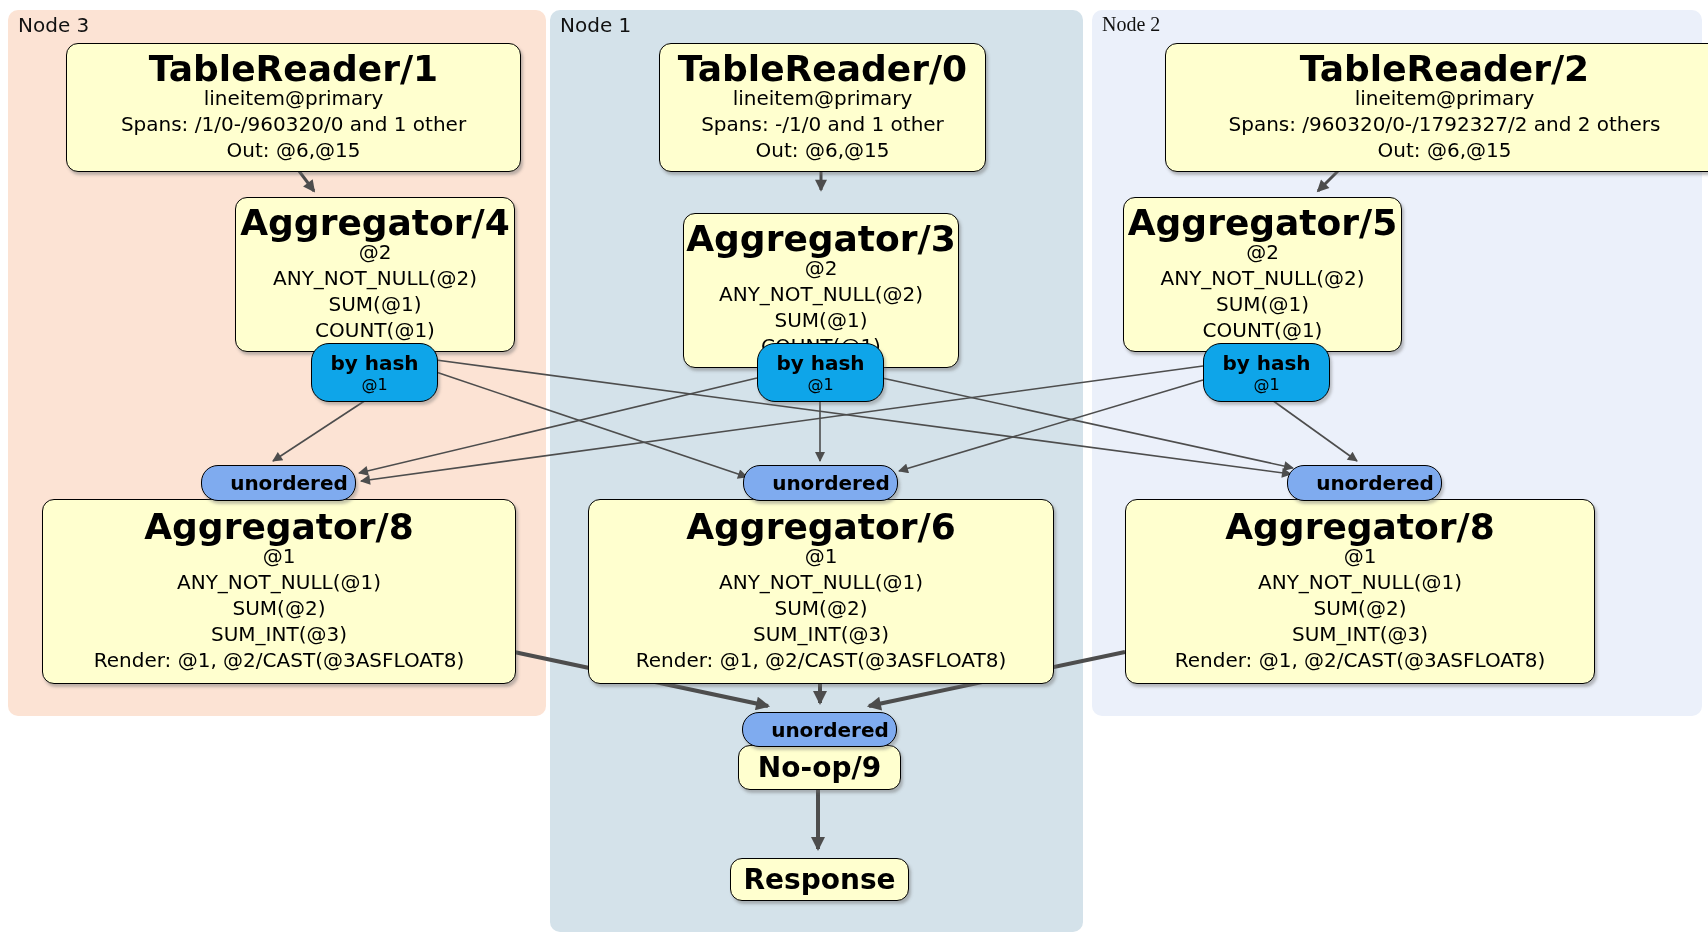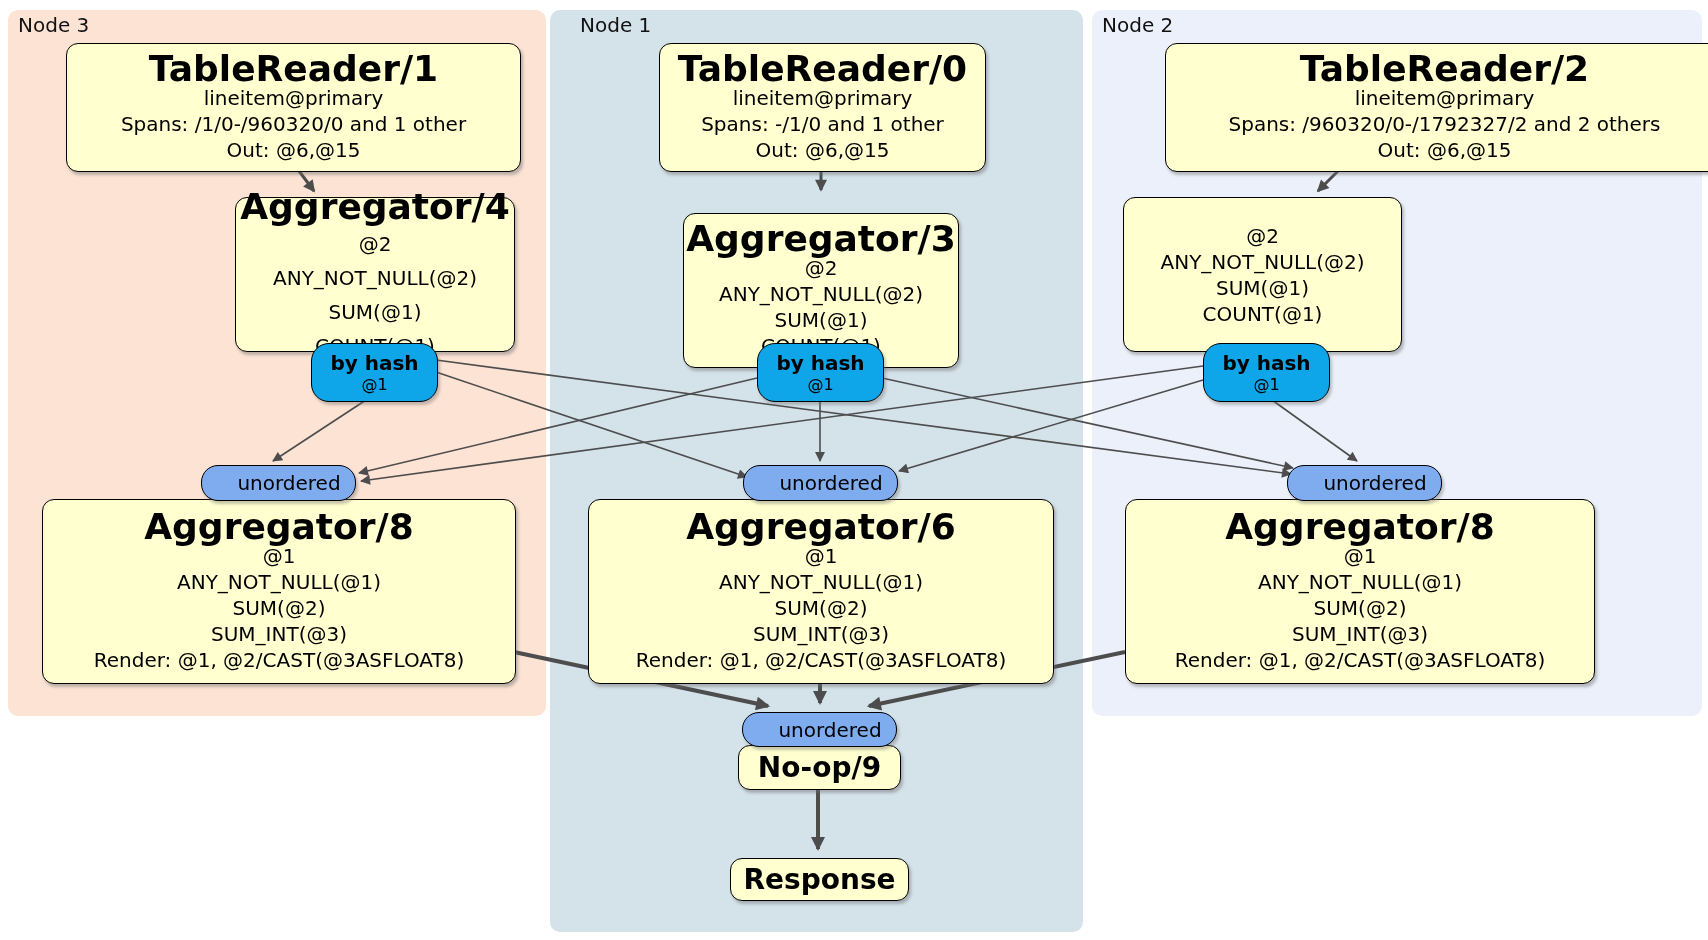--- a/index.html
+++ b/index.html
@@ -14,37 +14,37 @@
   .box .title{font-weight:bold;font-size:36px;line-height:32px;white-space:nowrap;}
   .box .ln{font-size:20px;line-height:26px;white-space:nowrap;}
   .box.small .title{font-size:28px;line-height:34px;}
   .pill{position:absolute;border:1.5px solid #000;display:flex;flex-direction:column;
         justify-content:center;align-items:center;text-align:center;z-index:4;
         box-shadow:2px 3px 3px rgba(110,110,110,0.40);}
   .router{background:#0ea5e9;border-radius:18px;}
   .router .rl{font-weight:bold;font-size:20px;line-height:23px;}
   .router .rd{font-size:16px;line-height:19px;}
   .sync{background:#7fabef;border-radius:17px;}
-  .sync .sl{font-weight:normal;font-size:20px;line-height:22px;margin-left:21px;}
+  .sync .sl{font-weight:bold;font-size:20px;line-height:22px;margin-left:21px;}
   .e{stroke:#4d4d4d;stroke-width:1.6;}
   .m{stroke:#4d4d4d;stroke-width:3;}
   .t{stroke:#4d4d4d;stroke-width:4;}
 </style>
 </head>
 <body>
 
 <div class="stage">
 
   <div class="region" style="left:8px;top:10px;width:538px;height:706px;background:#fce3d4;"></div>
   <div class="region" style="left:550px;top:10px;width:533px;height:922px;background:#d4e2ea;"></div>
   <div class="region" style="left:1092px;top:10px;width:610px;height:706px;background:#ebf0fa;"></div>
 
   <div class="region-label" style="left:18px;top:13px;">Node 3</div>
-  <div class="region-label" style="left:580px;top:13px;">Node 1</div>
-  <div class="region-label" style="left:1102px;top:13px;">Node 2</div>
+  <div class="region-label" style="left:560px;top:13px;">Node 1</div>
+  <div class="region-label" style="left:1102px;top:13px;font-family:Liberation Serif, serif;">Node 2</div>
 
   <svg id="edges" width="1708" height="940" viewBox="0 0 1708 940">
     <defs>
       <marker id="arrS" markerUnits="userSpaceOnUse" markerWidth="12" markerHeight="10" viewBox="0 0 10 10" refX="9" refY="5" orient="auto">
         <path d="M0,0 L10,5 L0,10 z" fill="#4d4d4d"></path>
       </marker>
       <marker id="arrM" markerUnits="userSpaceOnUse" markerWidth="14" markerHeight="12" viewBox="0 0 10 10" refX="8.5" refY="5" orient="auto">
         <path d="M0,0 L10,5 L0,10 z" fill="#4d4d4d"></path>
       </marker>
       <marker id="arrL" markerUnits="userSpaceOnUse" markerWidth="17" markerHeight="14" viewBox="0 0 10 10" refX="8.5" refY="5" orient="auto">
@@ -87,37 +87,38 @@
     <div class="ln">Out: @6,@15</div>
   </div>
 
   <div class="box" style="left:1133px;top:43px;width:557px;height:127px;margin-left:32px;">
     <div class="title">TableReader/2</div>
     <div class="ln">lineitem@primary</div>
     <div class="ln">Spans: /960320/0-/1792327/2 and 2 others</div>
     <div class="ln">Out: @6,@15</div>
   </div>
 
-  <div class="box" style="left:235px;top:197px;width:278px;height:153px;gap:8px;">
+  <div class="box" style="left:235px;top:197px;width:278px;height:153px;">
     <div class="title">Aggregator/4</div>
     <div class="ln">@2</div>
     <div class="ln">ANY_NOT_NULL(@2)</div>
     <div class="ln">SUM(@1)</div>
     <div class="ln">COUNT(@1)</div>
   </div>
 
   <div class="box" style="left:683px;top:197px;width:274px;height:153px;margin-top:16px;">
     <div class="title">Aggregator/3</div>
     <div class="ln">@2</div>
     <div class="ln">ANY_NOT_NULL(@2)</div>
     <div class="ln">SUM(@1)</div>
     <div class="ln">COUNT(@1)</div>
   </div>
 
   <div class="box" style="left:1123px;top:197px;width:277px;height:153px;">
+    <div class="title">Aggregator/5</div>
     <div class="ln">@2</div>
     <div class="ln">ANY_NOT_NULL(@2)</div>
     <div class="ln">SUM(@1)</div>
     <div class="ln">COUNT(@1)</div>
   </div>
 
   <div class="pill router" style="left:311px;top:343px;width:125px;height:57px;">
     <div class="rl">by hash</div>
     <div class="rd">@1</div>
   </div>

